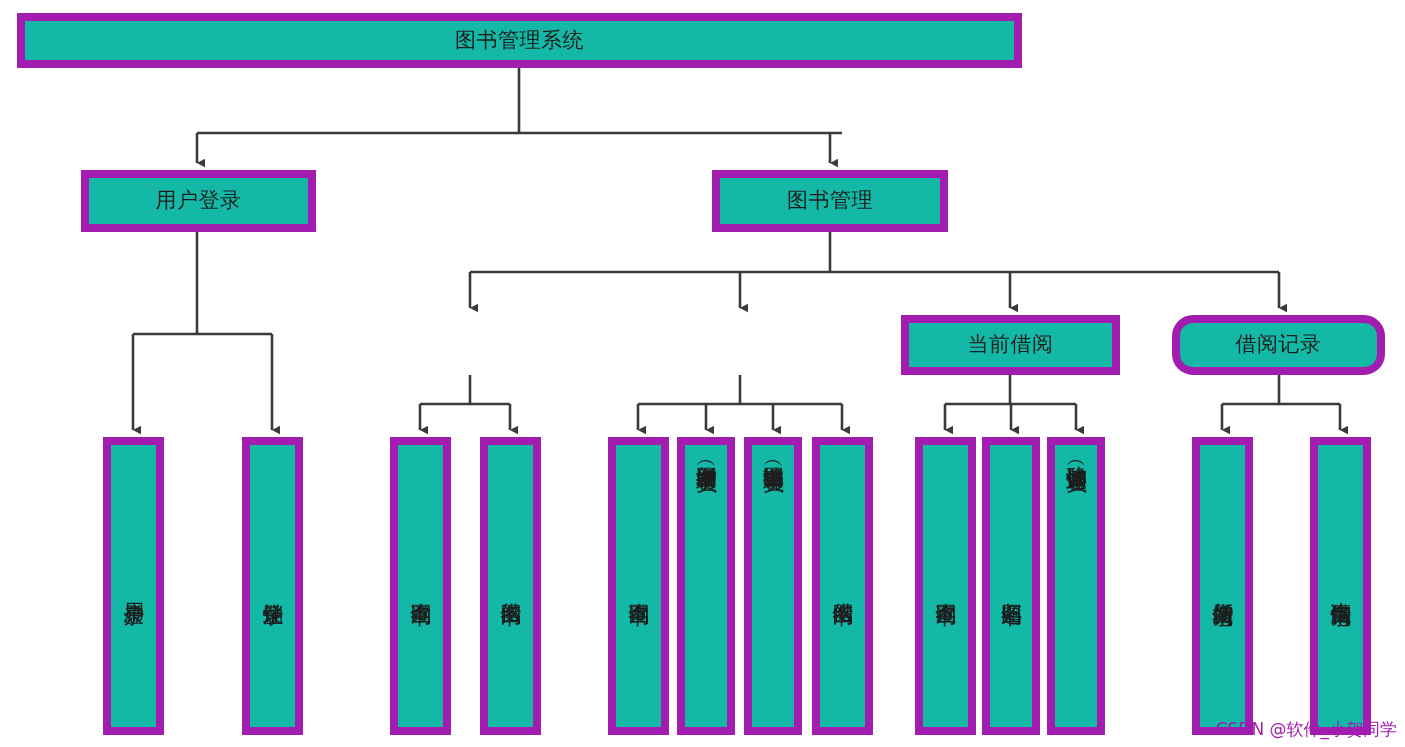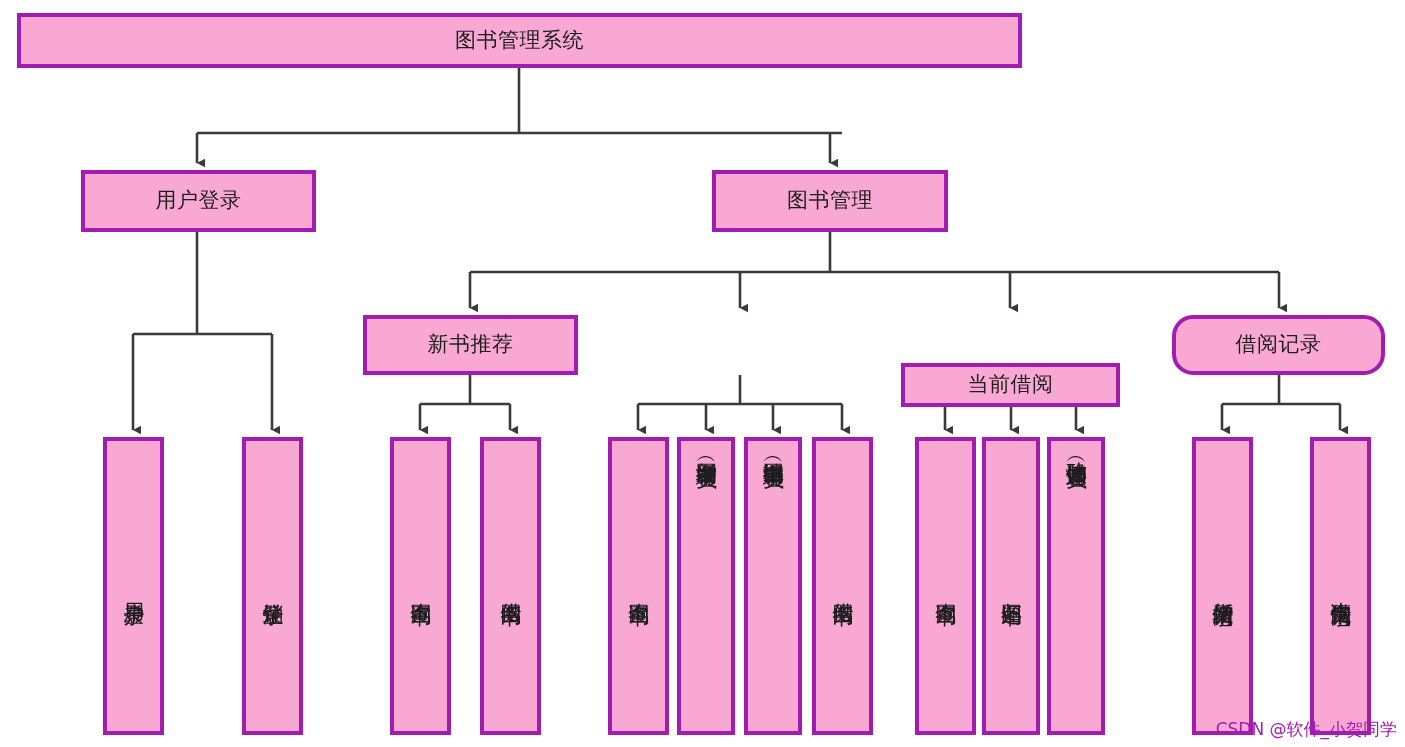--- a/index.html
+++ b/index.html
@@ -23,22 +23,22 @@
     position: absolute;
     left: 0;
     top: 0;
     width: 1405px;
     height: 747px;
     display: block;
   }
   .node-box {
     position: absolute;
     box-sizing: border-box;
-    background: #f9a8d4;
-    border: 4px solid #a21caf;
+    background: #14b8a6;
+    border: 8px solid #a21caf;
     display: flex;
     align-items: center;
     justify-content: center;
   }
   .node-label-h {
     font-size: 21px;
     color: #1d1d1d;
     line-height: 1.1;
     white-space: nowrap;
     letter-spacing: 0.5px;
@@ -131,24 +131,21 @@
     <span class="node-label-h">图书管理系统</span>
   </div>
 
   <div class="node-box" style="left:81px; top:170px; width:235px; height:62px;">
     <span class="node-label-h">用户登录</span>
   </div>
   <div class="node-box" style="left:712px; top:170px; width:236px; height:62px;text-align:right;">
     <span class="node-label-h">图书管理</span>
   </div>
 
-  <div class="node-box" style="left:363px; top:315px; width:215px; height:60px;">
-    <span class="node-label-h">新书推荐</span>
-  </div>
-  <div class="node-box" style="left:901px; top:315px; width:219px; height:44px;margin-top:48px;">
+  <div class="node-box" style="left:901px; top:315px; width:219px; height:60px;">
     <span class="node-label-h">当前借阅</span>
   </div>
   <div class="node-box" style="left:1172px; top:315px; width:213px; height:60px;border-radius:21px;">
     <span class="node-label-h">借阅记录</span>
   </div>
 
   <div class="node-box leaf v-center" style="left:103px; top:437px; width:61px; height:298px;">
     <span class="node-label-v">用户登录</span>
   </div>
   <div class="node-box leaf v-center" style="left:242px; top:437px; width:61px; height:298px;">

